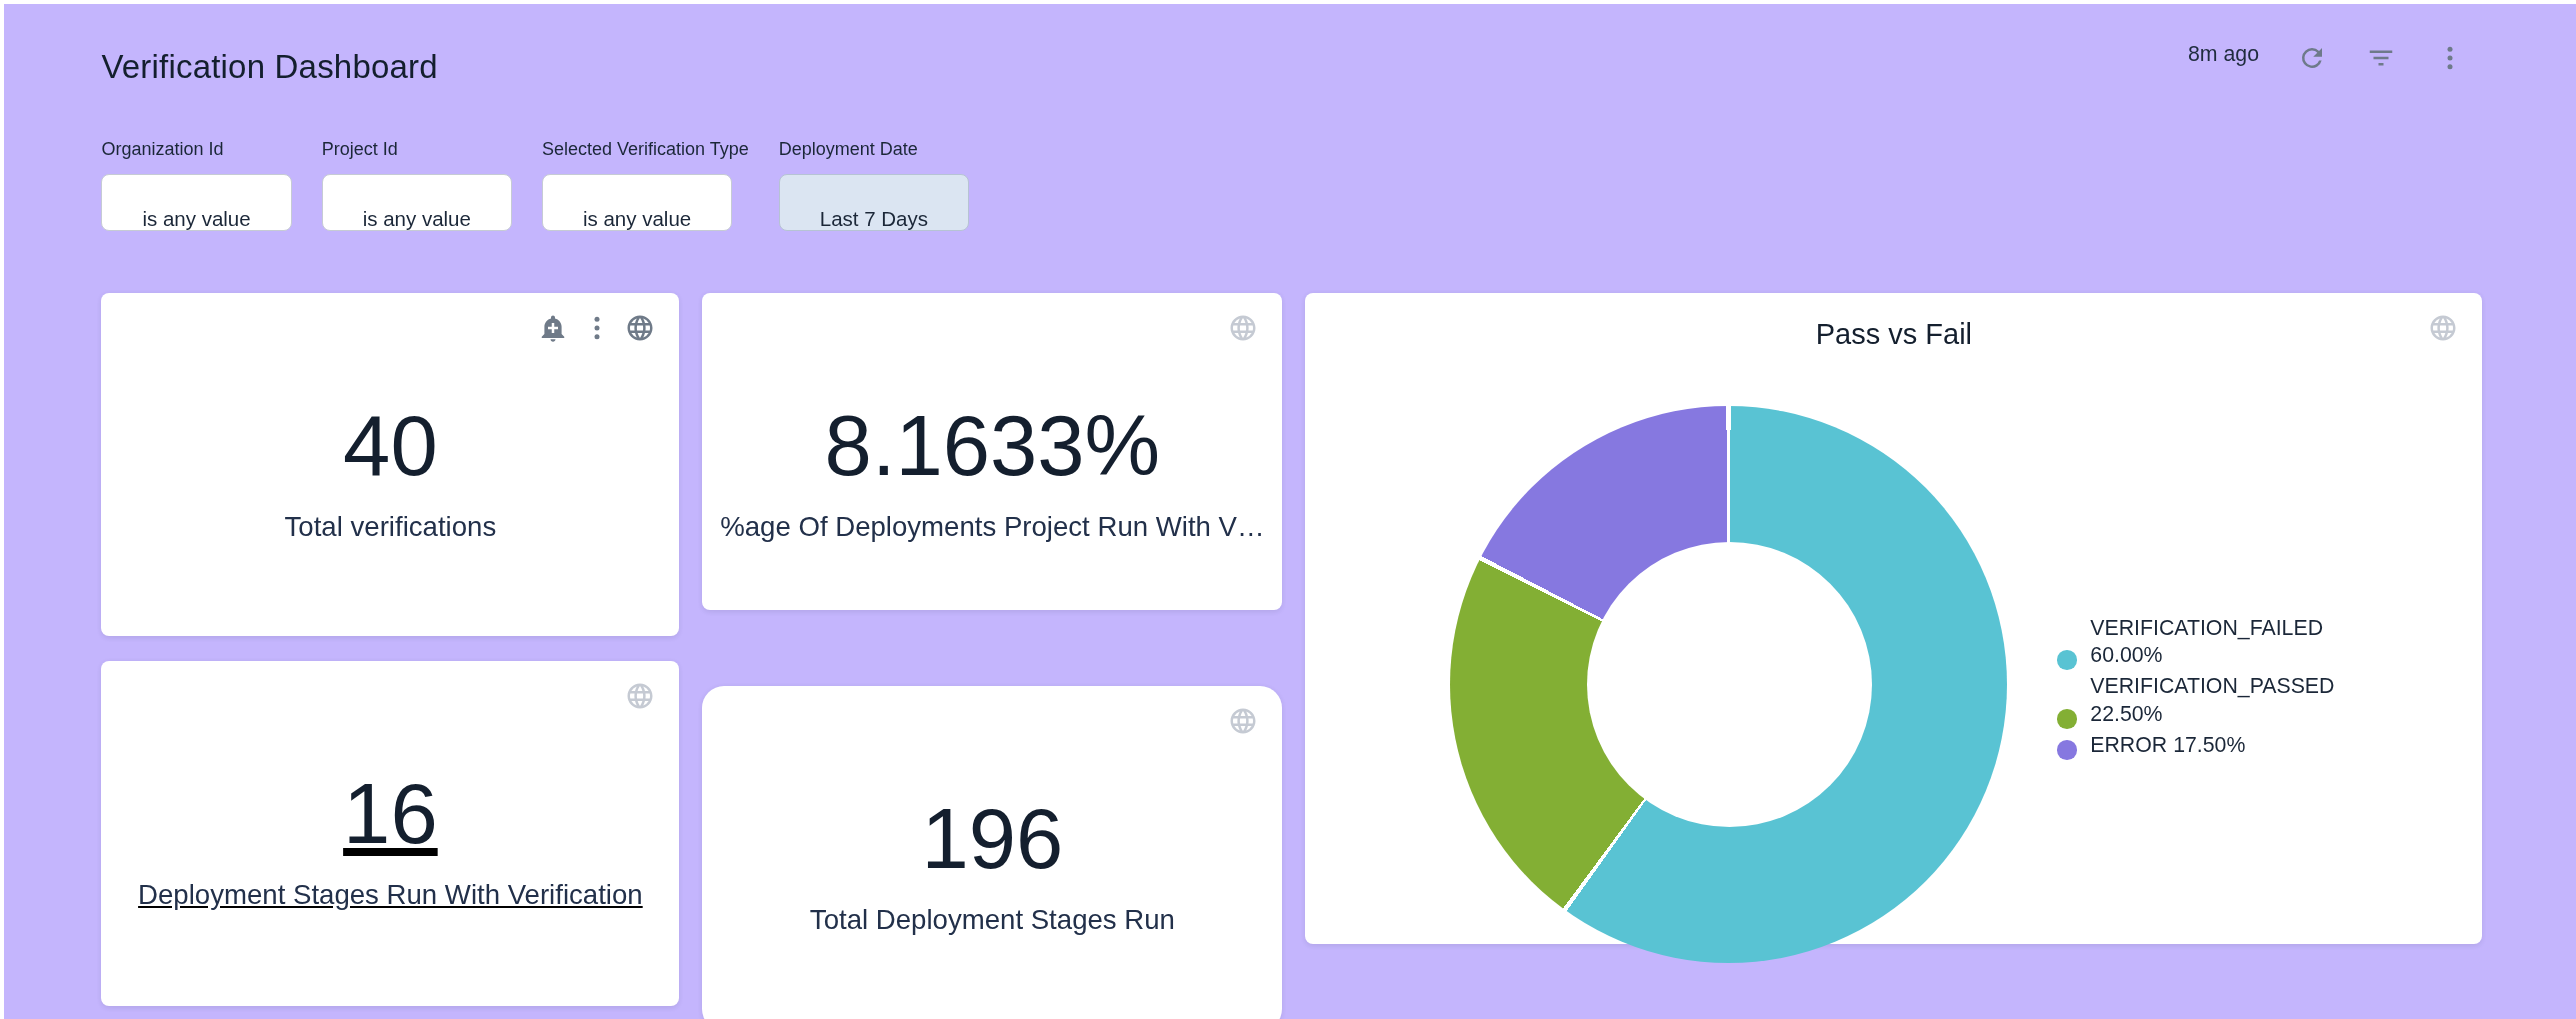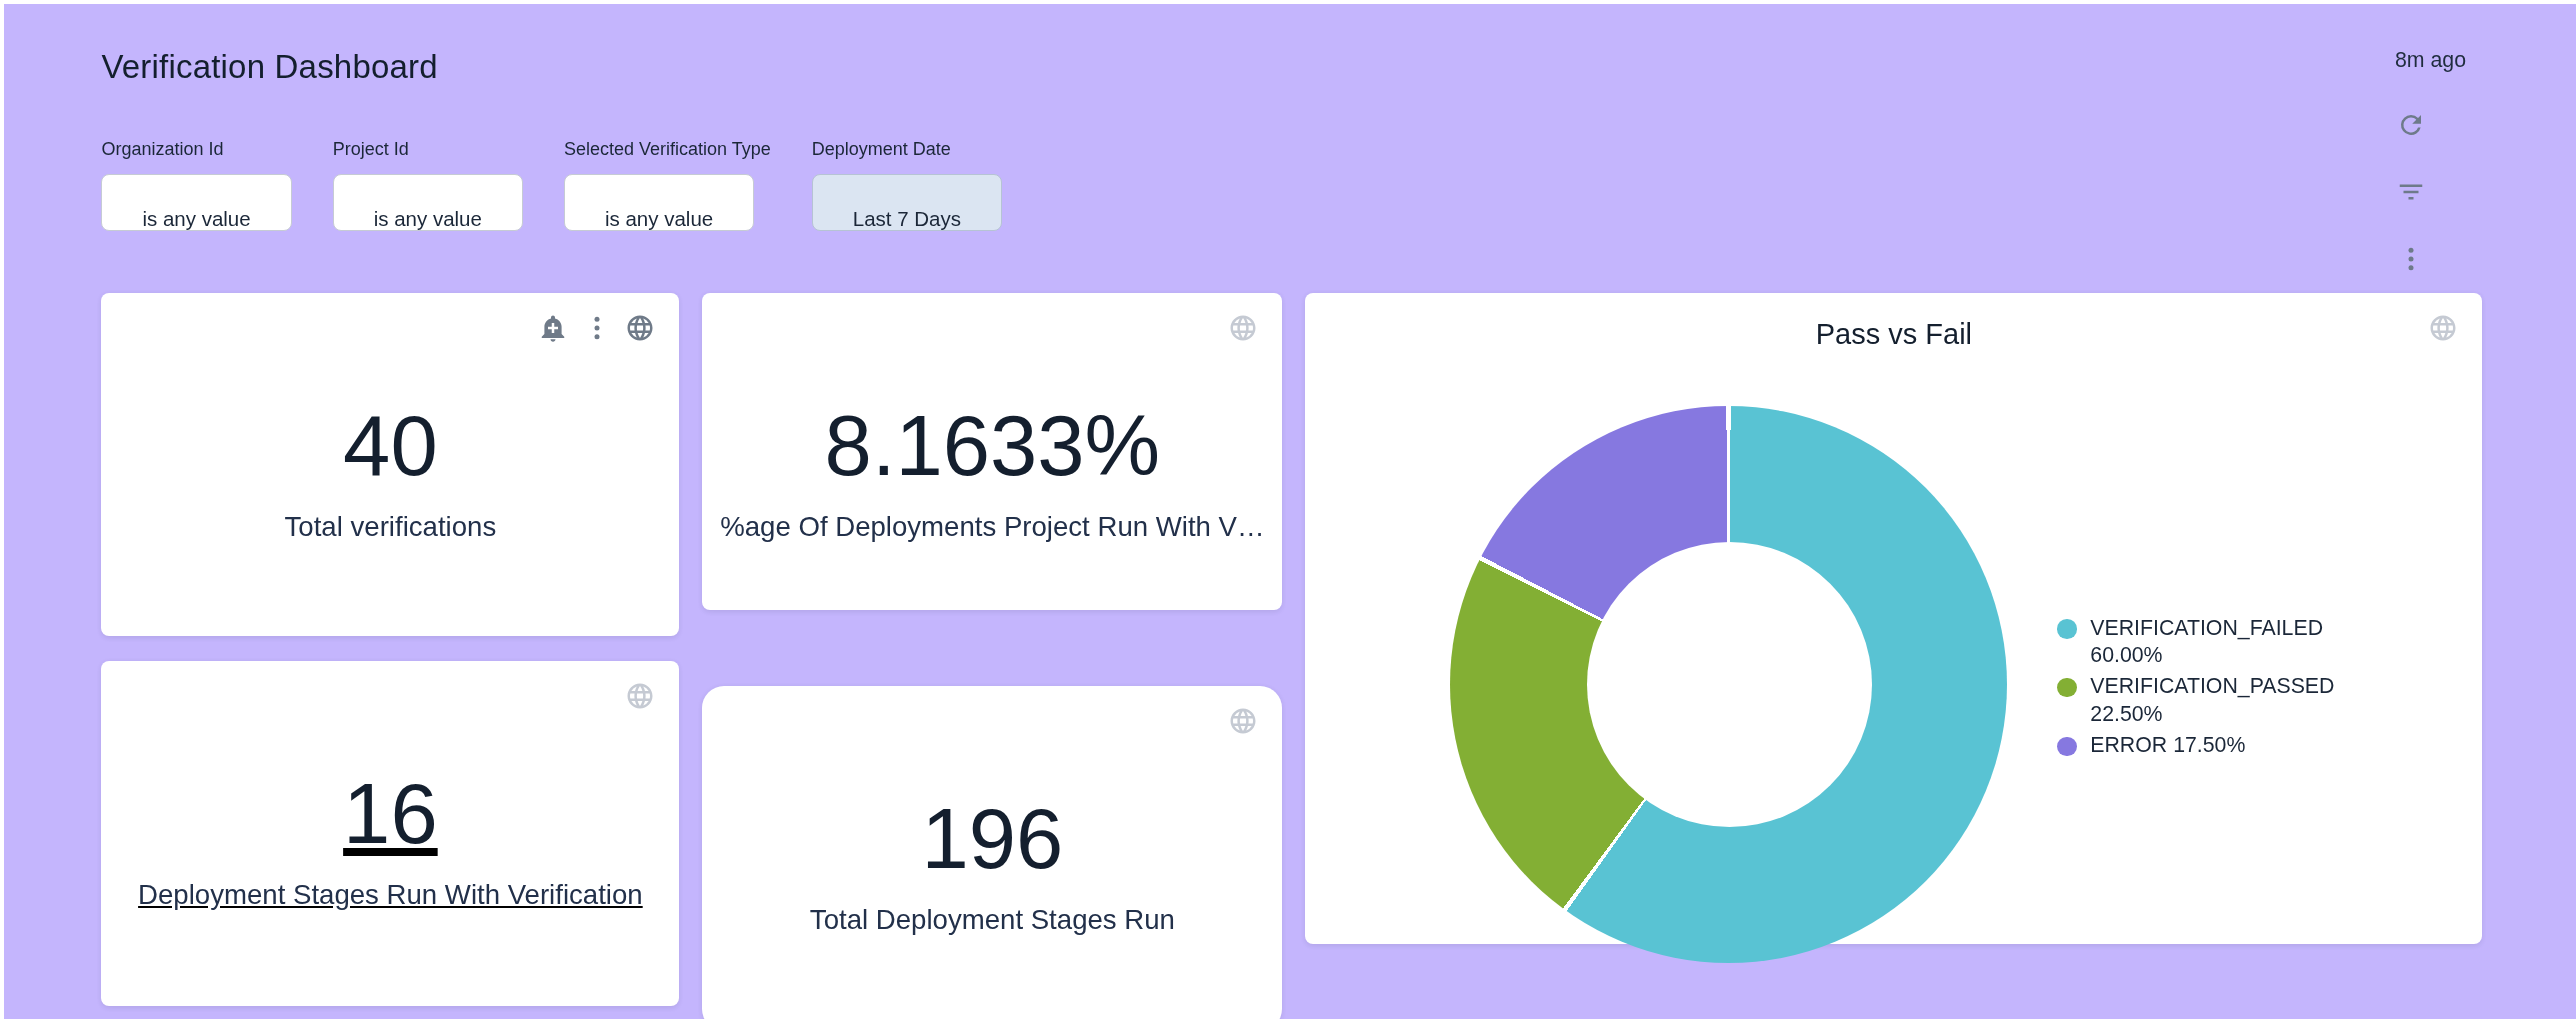--- a/index.html
+++ b/index.html
@@ -11,29 +11,29 @@
   .page{
     position:absolute;left:4.4px;top:3.6px;right:0;bottom:0;
     background:#c4b5fd;
   }
   
   .page-title{
     position:absolute;left:97px;top:44px;margin:0;
     font-size:33px;font-weight:500;color:#141f2e;letter-spacing:0.2px;
   }
   .header-actions{
-    position:absolute;top:44px;right:110px;height:43px;
-    display:flex;align-items:flex-start;gap:37px;flex-direction:column;
+    position:absolute;top:38px;right:110px;height:43px;
+    display:flex;align-items:flex-start;gap:37px;
   }
   .ago{font-size:21.3px;color:#1f2c3e;}
   .hicon{width:32px;height:32px;display:inline-flex;align-items:center;justify-content:center;cursor:pointer;}
   .hicon svg{width:30px;height:30px;fill:#6e7a8a;}
   
   .filters{
-    position:absolute;left:97px;top:135px;display:flex;gap:41px;align-items:flex-start;
+    position:absolute;left:97px;top:135px;display:flex;gap:30px;align-items:flex-start;
   }
   .filter-label{
     font-size:18px;font-weight:500;color:#1b2738;margin-bottom:14.2px;white-space:nowrap;
   }
   .filter-chip{
     display:inline-block;height:57px;line-height:55px;padding:16px 40px;
     background:#ffffff;border:0.9px solid #c6cbd4;border-radius:8px;
     font-size:20.5px;color:#1b2738;font-family:inherit;cursor:pointer;white-space:nowrap;
   }
   .filter-chip.active{
@@ -72,21 +72,21 @@
     position:absolute;left:145px;top:113px;width:557px;height:557px;border-radius:50%;
   }
   .donut-hole{
     position:absolute;left:50%;top:50%;width:285px;height:285px;margin:-142px 0 0 -142px;
     border-radius:50%;background:#ffffff;
   }
   .legend{
     position:absolute;left:752px;top:322px;
   }
   .legend-item{
-    display:flex;align-items:flex-start;margin-bottom:3.6px;cursor:pointer;
+    display:flex;align-items:flex-end;margin-bottom:3.6px;cursor:pointer;
   }
   .legend-dot{
     width:19.6px;height:19.6px;border-radius:50%;flex:0 0 19.6px;margin:4.4px 13.3px 0 0;
   }
   .legend-text{
     width:280px;font-size:21.3px;line-height:27.6px;color:#1b2738;word-wrap:break-word;
   }
 </style>
 </head>
 <body>

